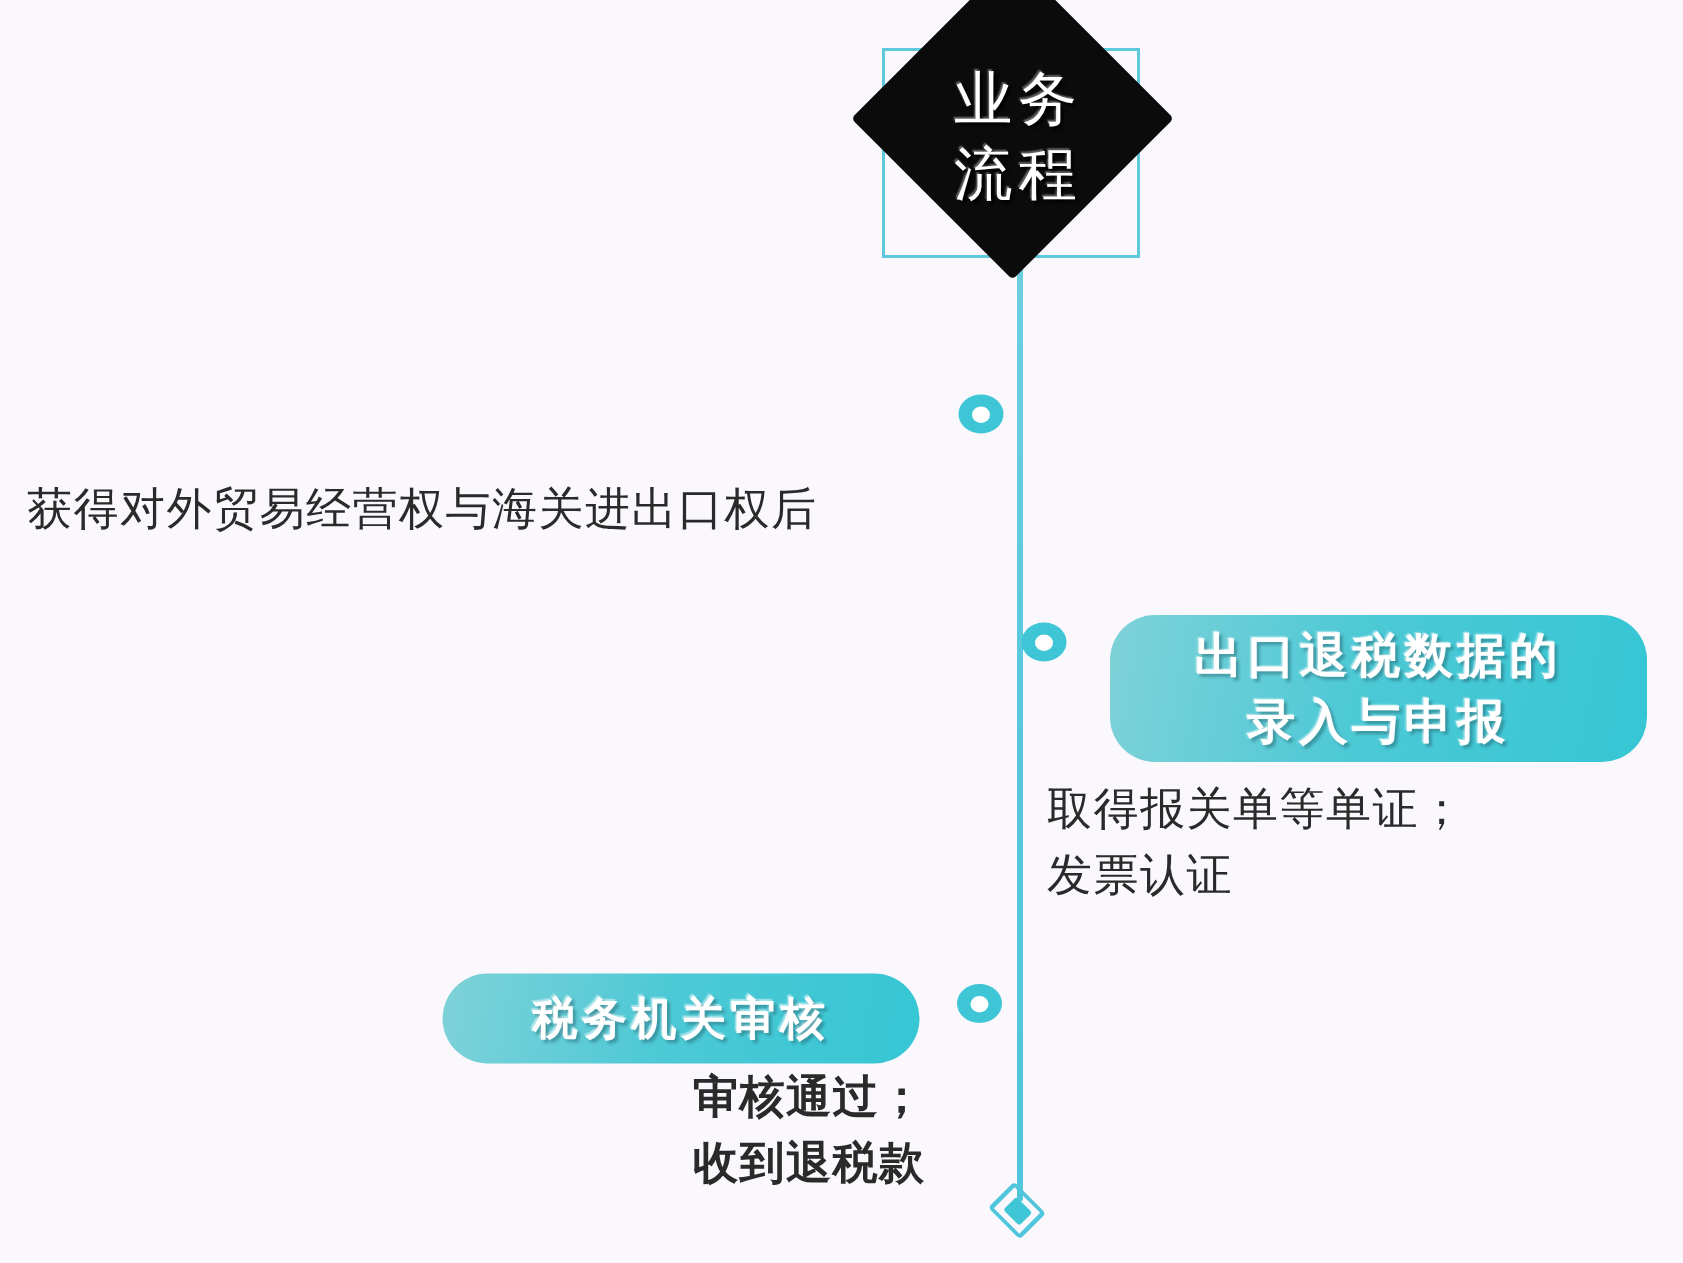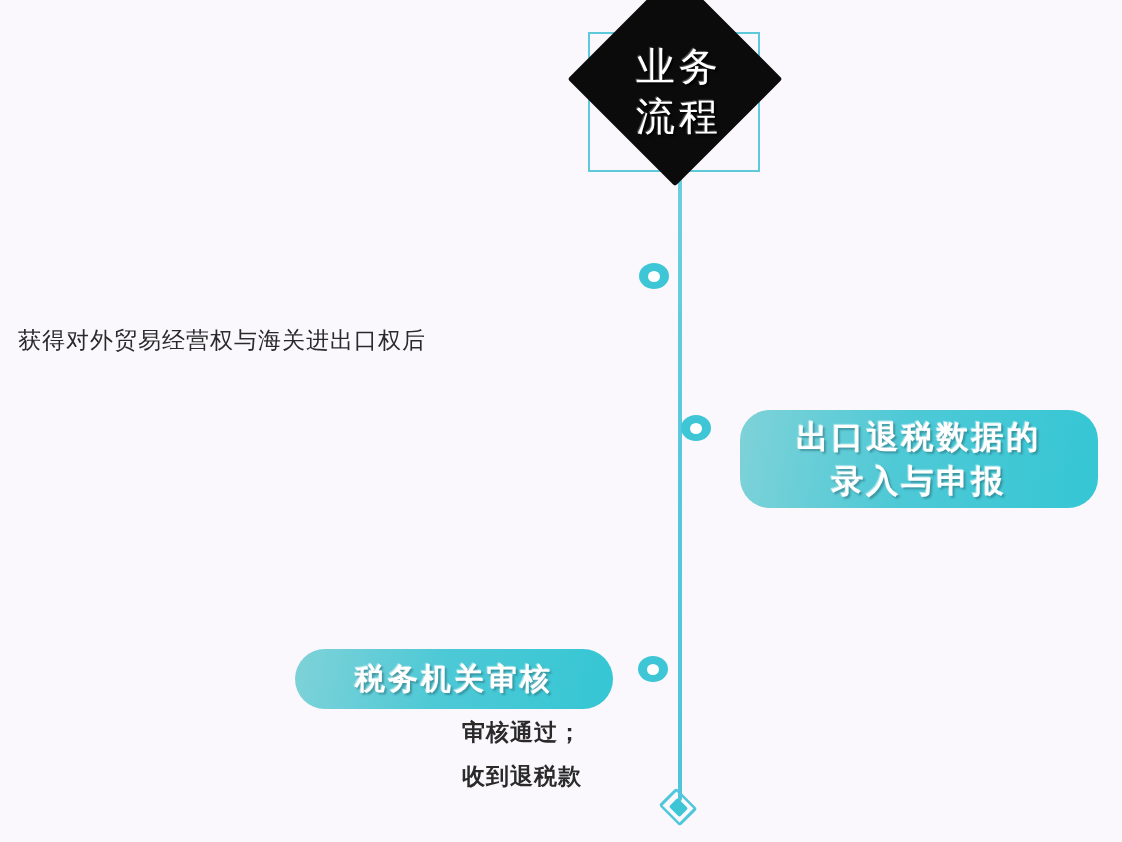--- a/index.html
+++ b/index.html
@@ -131,21 +131,21 @@
     background: #ffffff;
   }
   .node-1 { left: 639px; top: 263px; }
   .node-2 { left: 681px; top: 415px; }
   .node-3 { left: 638px; top: 656px; }
 
   
   .caption {
     position: absolute;
     color: #2a2a2a;
-    font-size: 23px;
+    font-size: 30px;
     line-height: 44px;
     white-space: pre-line;
   }
   .cap-1 { left: 18px;  top: 318px; letter-spacing: 1px; }
   .cap-2 { left: 698px; top: 518px; letter-spacing: 1px; }
   .cap-3 { left: 462px; top: 710px; letter-spacing: 1px; font-weight: bold; }
 
   
   .endcap {
     position: absolute;
@@ -185,20 +185,22 @@
     <div class="badge-text">业务
 流程</div>
   </div>
 
   <div class="node node-1"></div>
   <div class="caption cap-1">获得对外贸易经营权与海关进出口权后</div>
 
   <div class="pill pill-2">出口退税数据的
 录入与申报</div>
   <div class="node node-2"></div>
+  <div class="caption cap-2">取得报关单等单证；
+发票认证</div>
 
   <div class="pill pill-3">税务机关审核</div>
   <div class="node node-3"></div>
   <div class="caption cap-3">审核通过；
 收到退税款</div>
 
   <div class="endcap">
     <div class="outer"></div>
     <div class="inner"></div>
   </div>

